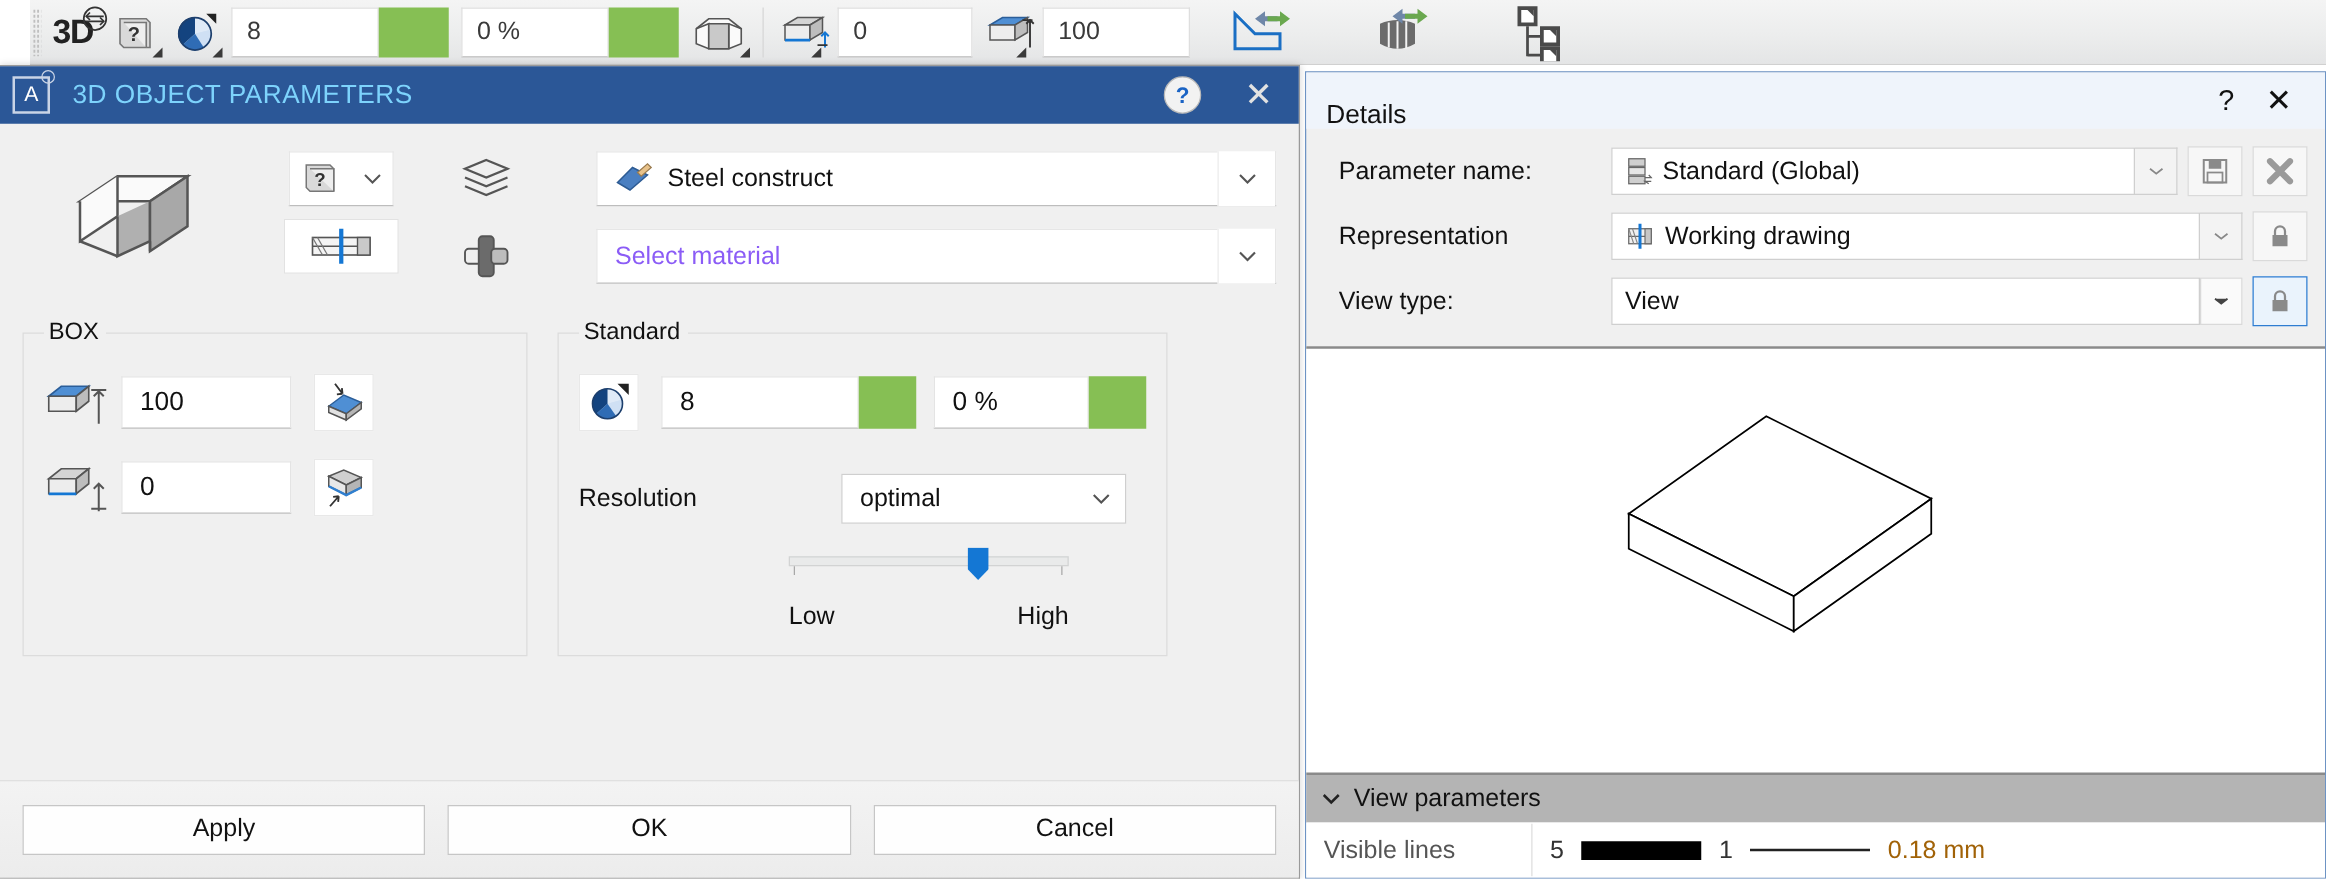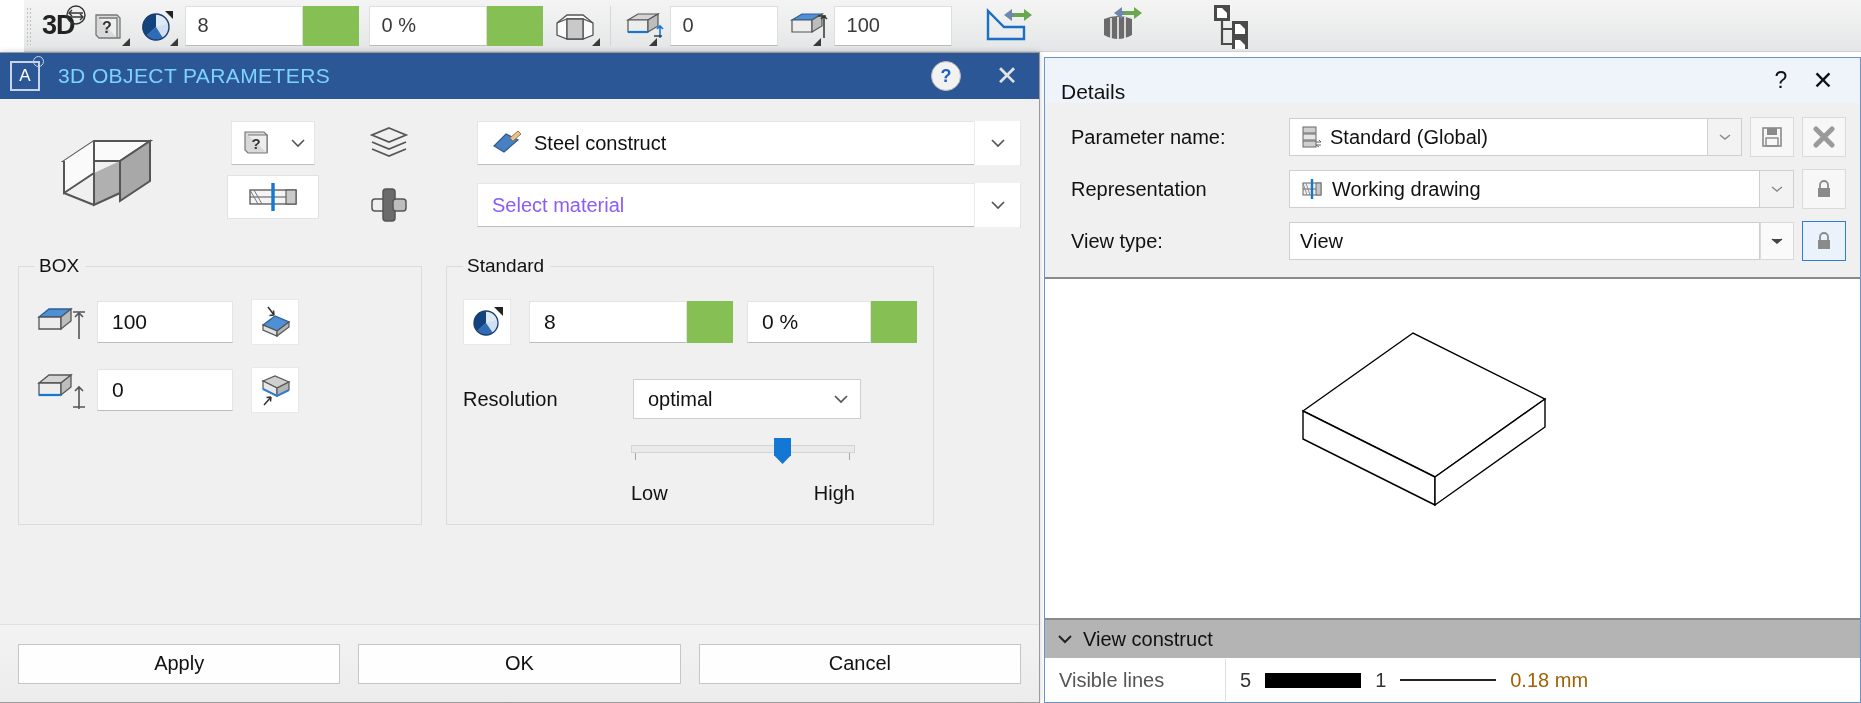--- a/index.html
+++ b/index.html
@@ -124,21 +124,21 @@
   }
   .txtbox.w1 { width: 136px; }
   .txtbox.w2 { width: 158px; }
   .txtbox.w3 { width: 124px; }
   .green-chip { width: 46px; height: 42px; background: #86bf54; }
   .icon-btn {
     width: 48px; height: 46px; background: #fff; border: 1px solid #e8e8e8;
     display: flex; align-items: center; justify-content: center; margin-left: 18px; cursor: pointer;
   }
 
-  .res-row { display: flex; align-items: center; margin-top: 34px; }
+  .res-row { display: flex; align-items: center; margin-top: 34px; gap: 40px; }
   .res-label { font-size: 20px; color: #111; width: 170px; }
   .res-combo {
     width: 228px; height: 40px; background: #fff; border: 1px solid #cfcfcf;
     display: flex; align-items: center; justify-content: space-between;
     padding: 0 10px 0 14px; font-size: 20px; color: #111; cursor: pointer;
   }
 
   .slider-wrap { margin: 26px 0 0 168px; width: 224px; position: relative; }
   .slider-track { height: 8px; background: #e9eaea; border: 1px solid #d2d3d3; }
   .slider-ticks { position: relative; height: 9px; }
@@ -622,21 +622,21 @@
         <path d="M258 140 L368 62 L500 128 L390 206 Z" fill="#fff" stroke="#000" stroke-width="1.4"></path>
         <path d="M258 140 L258 168 L390 234 L390 206 Z" fill="#fff" stroke="#000" stroke-width="1.4"></path>
         <path d="M390 206 L500 128 L500 156 L390 234 Z" fill="#fff" stroke="#000" stroke-width="1.4"></path>
       </svg>
     </div>
 
     <div class="vp-header">
       <svg width="16" height="12" viewBox="0 0 16 12">
           <path d="M2 3 L8 9 L14 3" fill="none" stroke="#222" stroke-width="2"></path>
         </svg>
-      <span>View construct</span>
+      <span>View parameters</span>
     </div>
 
     <div class="vp-body">
       <span class="vp-name">Visible lines</span>
       <span class="vp-div"></span>
       <span class="vp-cells">
         <span>5</span>
         <span class="vp-swatch"></span>
         <span>1</span>
         <span class="vp-line"></span>

